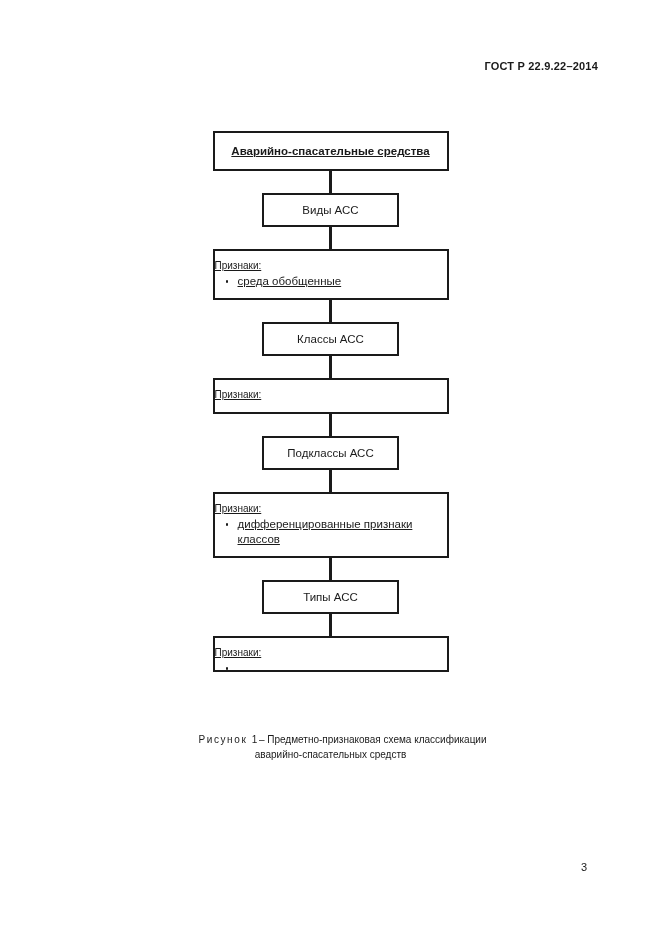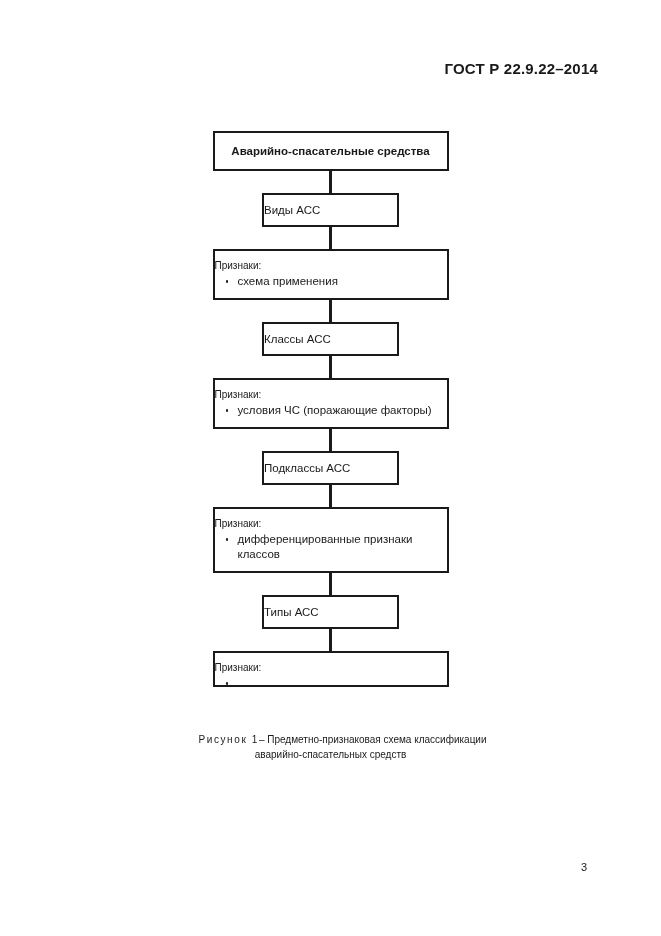--- a/index.html
+++ b/index.html
@@ -14,21 +14,21 @@
     font-family: "Liberation Sans", sans-serif;
     color: #1a1a1a;
     overflow: hidden;
   }
 
   
   .page-header {
     position: absolute;
     top: 60px;
     right: 63px;
-    font-size: 15px;
+    font-size: 11px;
     font-weight: bold;
     letter-spacing: 0.2px;
     color: #1a1a1a;
     white-space: nowrap;
   }
 
   
   .diagram {
     position: absolute;
     top: 131px;
@@ -53,28 +53,29 @@
     box-sizing: border-box;
     border: 2.5px solid #1a1a1a;
     background: #ffffff;
     display: flex;
     flex-direction: column;
     justify-content: center;
   }
 
   .box-wide {
     width: 236px;
+    text-decoration: underline;
   }
   .box-narrow {
     width: 137px;
     height: 34px;
   }
 
   .box-narrow .label {
-    text-align: left;
+    text-align: center;
     font-size: 11.5px;
     line-height: 14px;
   }
 
   .box-wide.root {
     height: 40px;
   }
   .box-wide.root .label {
     text-align: center;
     font-size: 11.5px;
@@ -155,38 +156,37 @@
     <div class="box box-narrow">
       <div class="label">Виды АСС</div>
     </div>
   </div>
   <div class="connector c-std"></div>
 
   <div class="node-row">
     <div class="box box-wide attrs">
       <div class="attrs-title">Признаки:</div>
       <ul class="attrs-list">
-        <li><span class="dot"></span><span>схема применения</span></li>
+        <li><span class="dot"></span><span>среда обобщенные</span></li>
       </ul>
     </div>
   </div>
   <div class="connector c-std"></div>
 
   <div class="node-row">
     <div class="box box-narrow">
       <div class="label">Классы АСС</div>
     </div>
   </div>
   <div class="connector c-std"></div>
 
   <div class="node-row">
     <div class="box box-wide attrs">
       <div class="attrs-title">Признаки:</div>
       <ul class="attrs-list">
-        <li><span class="dot"></span><span>условия ЧС (поражающие факторы)</span></li>
       </ul>
     </div>
   </div>
   <div class="connector c-std"></div>
 
   <div class="node-row">
     <div class="box box-narrow">
       <div class="label">Подклассы АСС</div>
     </div>
   </div>

